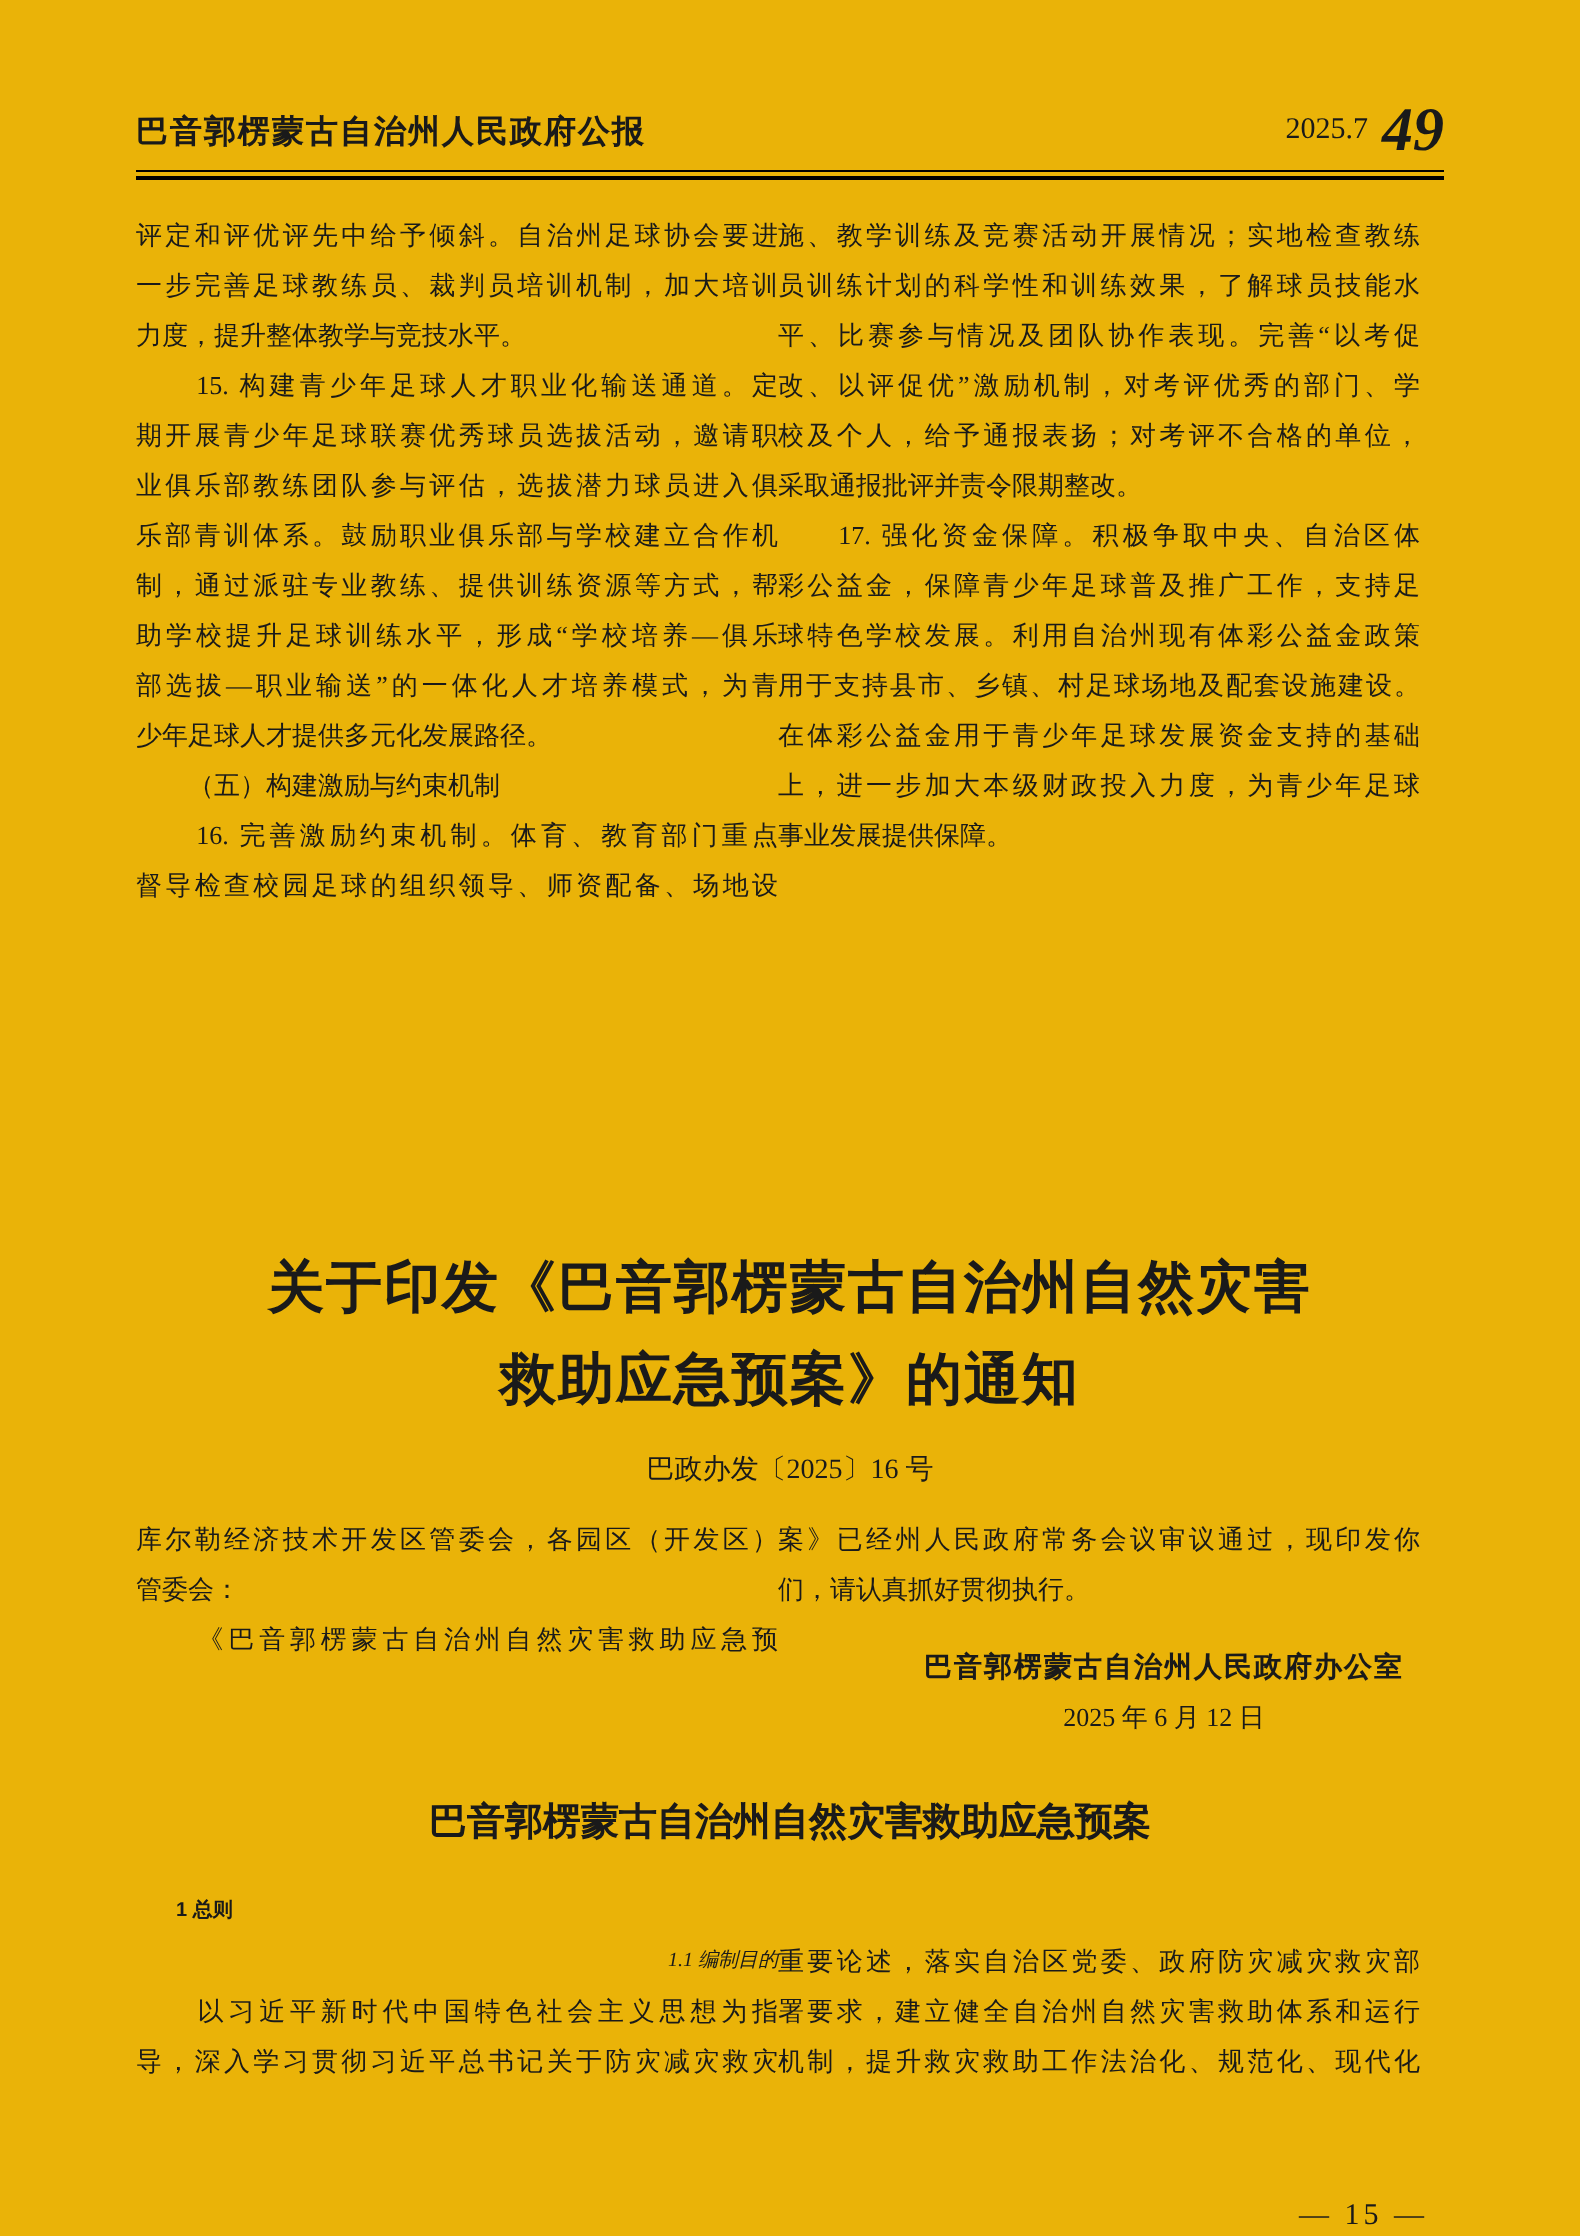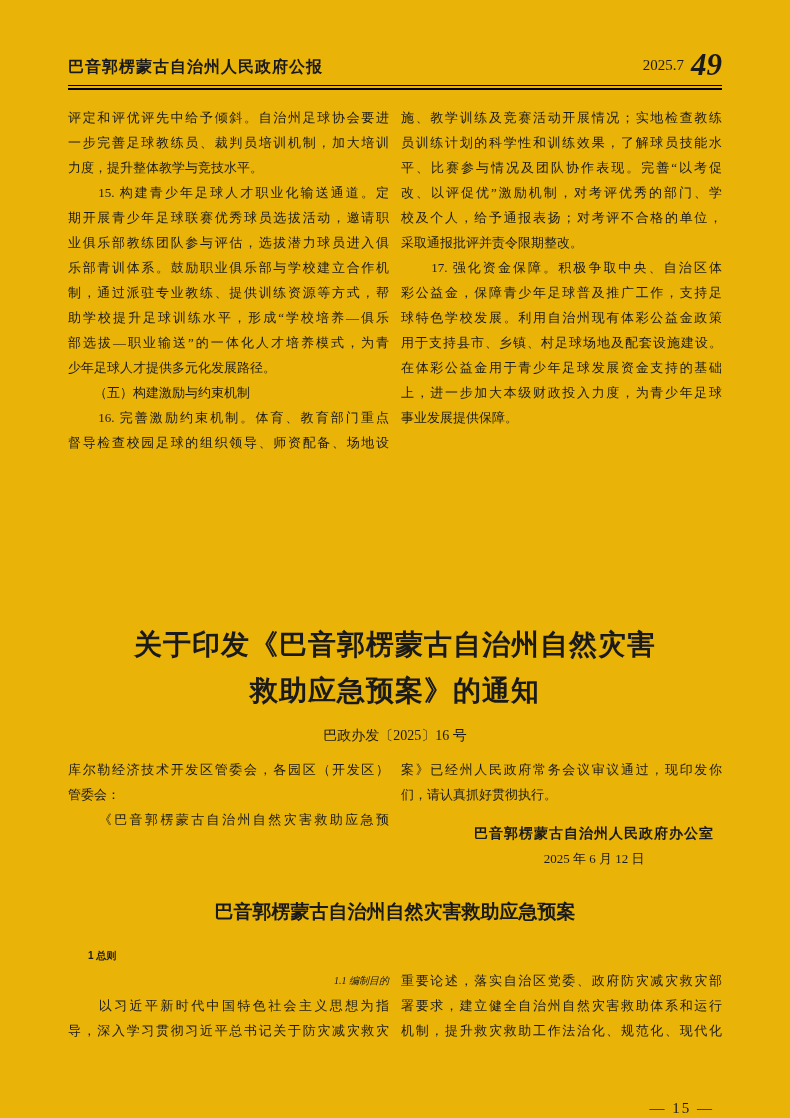--- a/index.html
+++ b/index.html
@@ -31,21 +31,21 @@
     font-weight:bold; font-style:italic;
     margin-left:7px;
   }
   .header-rule {
     margin-top:5px; height:2px;
     border-top:1px solid #000;
     border-bottom:2px solid #000;
   }
 
   
-  .twocol { display:flex; gap:12px; }
+  .twocol { display:flex; }
   .col { width:321px; }
   .line {
     font-size:13px; line-height:25px; height:25px;
     text-align:justify; text-align-last:justify;
     overflow:hidden;
   }
   .line.short { text-align:left; text-align-last:auto; }
   .line.hei { font-family:"Liberation Sans", sans-serif; font-weight:normal; }
 
   .section-a { margin-top:15px; }

